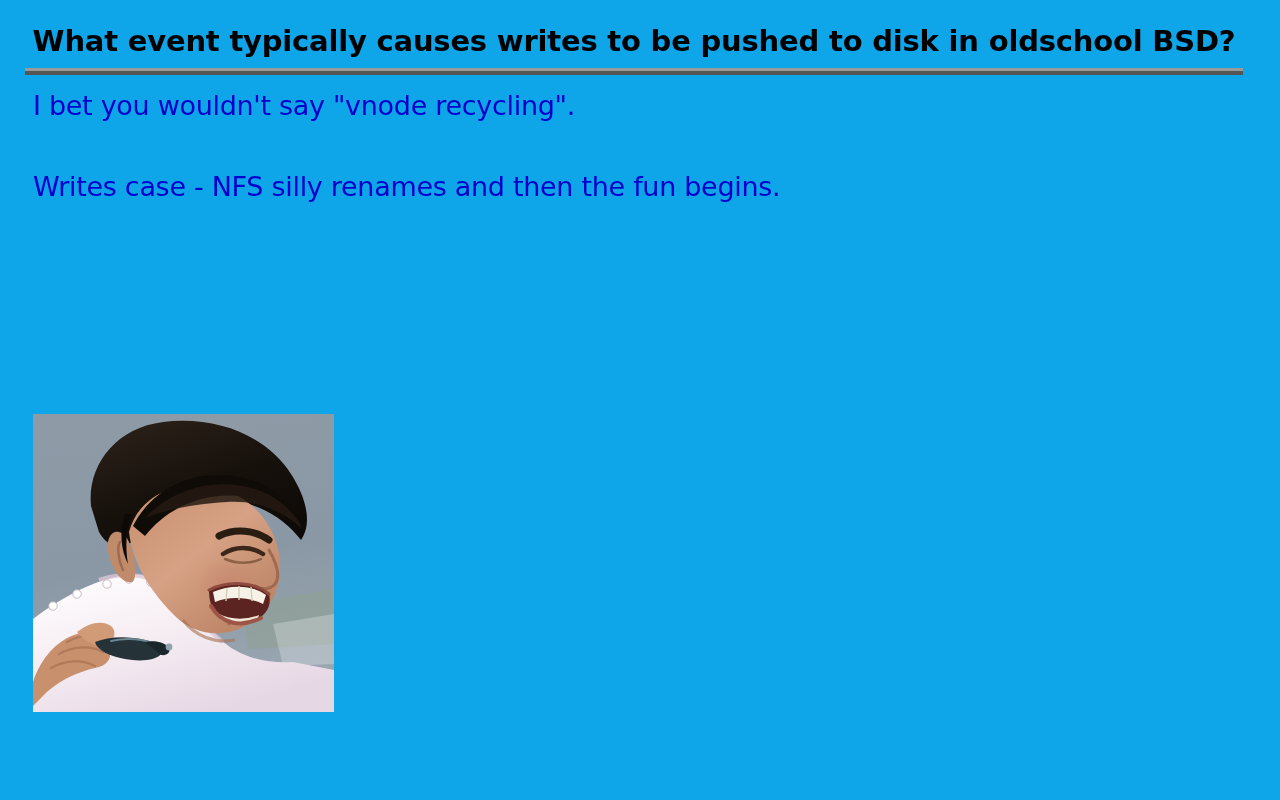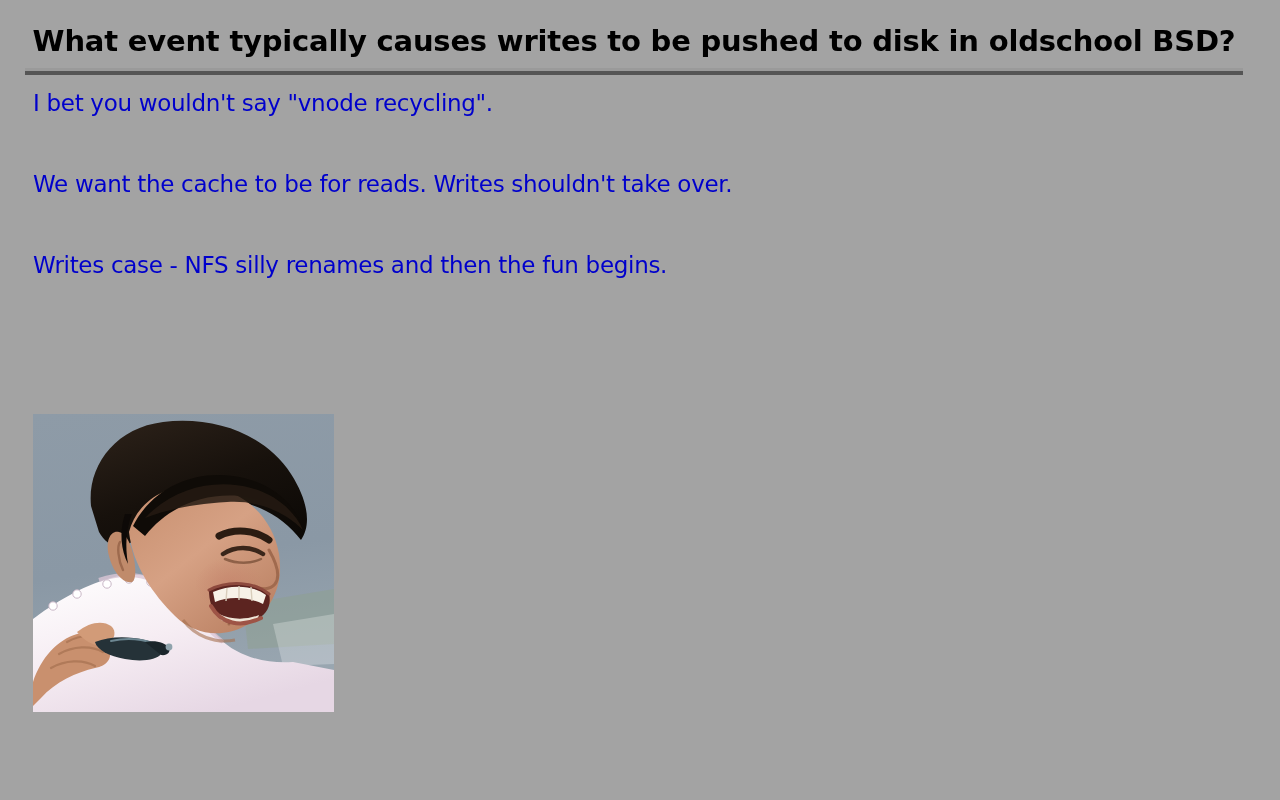--- a/index.html
+++ b/index.html
@@ -15,21 +15,21 @@
     font-family: "DejaVu Sans", sans-serif;
     position: relative;
   }
 
   .slide {
     position: absolute;
     left: 0;
     top: 0;
     width: 1280px;
     height: 800px;
-    background: #a3a3a3;
+    background: #0ea5e9;
   }
 
   
   .slide-title {
     position: absolute;
     left: 25px;
     top: 24px;
     width: 1218px;
     text-align: center;
     font-family: "DejaVu Sans", sans-serif;
@@ -60,21 +60,21 @@
 
   
   .body-block {
     position: absolute;
     left: 33px;
     top: 84px;
     width: 1200px;
   }
   .body-line {
     font-family: "DejaVu Sans", sans-serif;
-    font-size: 23px;
+    font-size: 27px;
     font-weight: normal;
     color: #0000cc;
     line-height: 1.0;
     height: 81px;
     white-space: nowrap;
     letter-spacing: -0.3px;
     padding-top: 8px;
     box-sizing: border-box;
   }
 
@@ -97,21 +97,20 @@
 
   <div class="slide-title">What event typically causes writes to be pushed to disk in oldschool BSD?</div>
 
   <div class="title-rule">
     <div class="rule-top"></div>
     <div class="rule-bottom"></div>
   </div>
 
   <div class="body-block">
     <div class="body-line">I bet you wouldn't say "vnode recycling".</div>
-    <div class="body-line">We want the cache to be for reads. Writes shouldn't take over.</div>
     <div class="body-line">Writes case - NFS silly renames and then the fun begins.</div>
   </div>
 
   <div class="photo" title="Photograph of a man with dark hair in a white shirt, head turned and grimacing, holding a small object, against a grey-blue background">
     <svg width="301" height="298" viewBox="0 0 301 298" xmlns="http://www.w3.org/2000/svg">
       <defs>
         <linearGradient id="bgGrad" x1="0" y1="0" x2="0.15" y2="1">
           <stop offset="0%" stop-color="#8e9ba7"></stop>
           <stop offset="55%" stop-color="#8a98a5"></stop>
           <stop offset="100%" stop-color="#9aa7b1"></stop>

